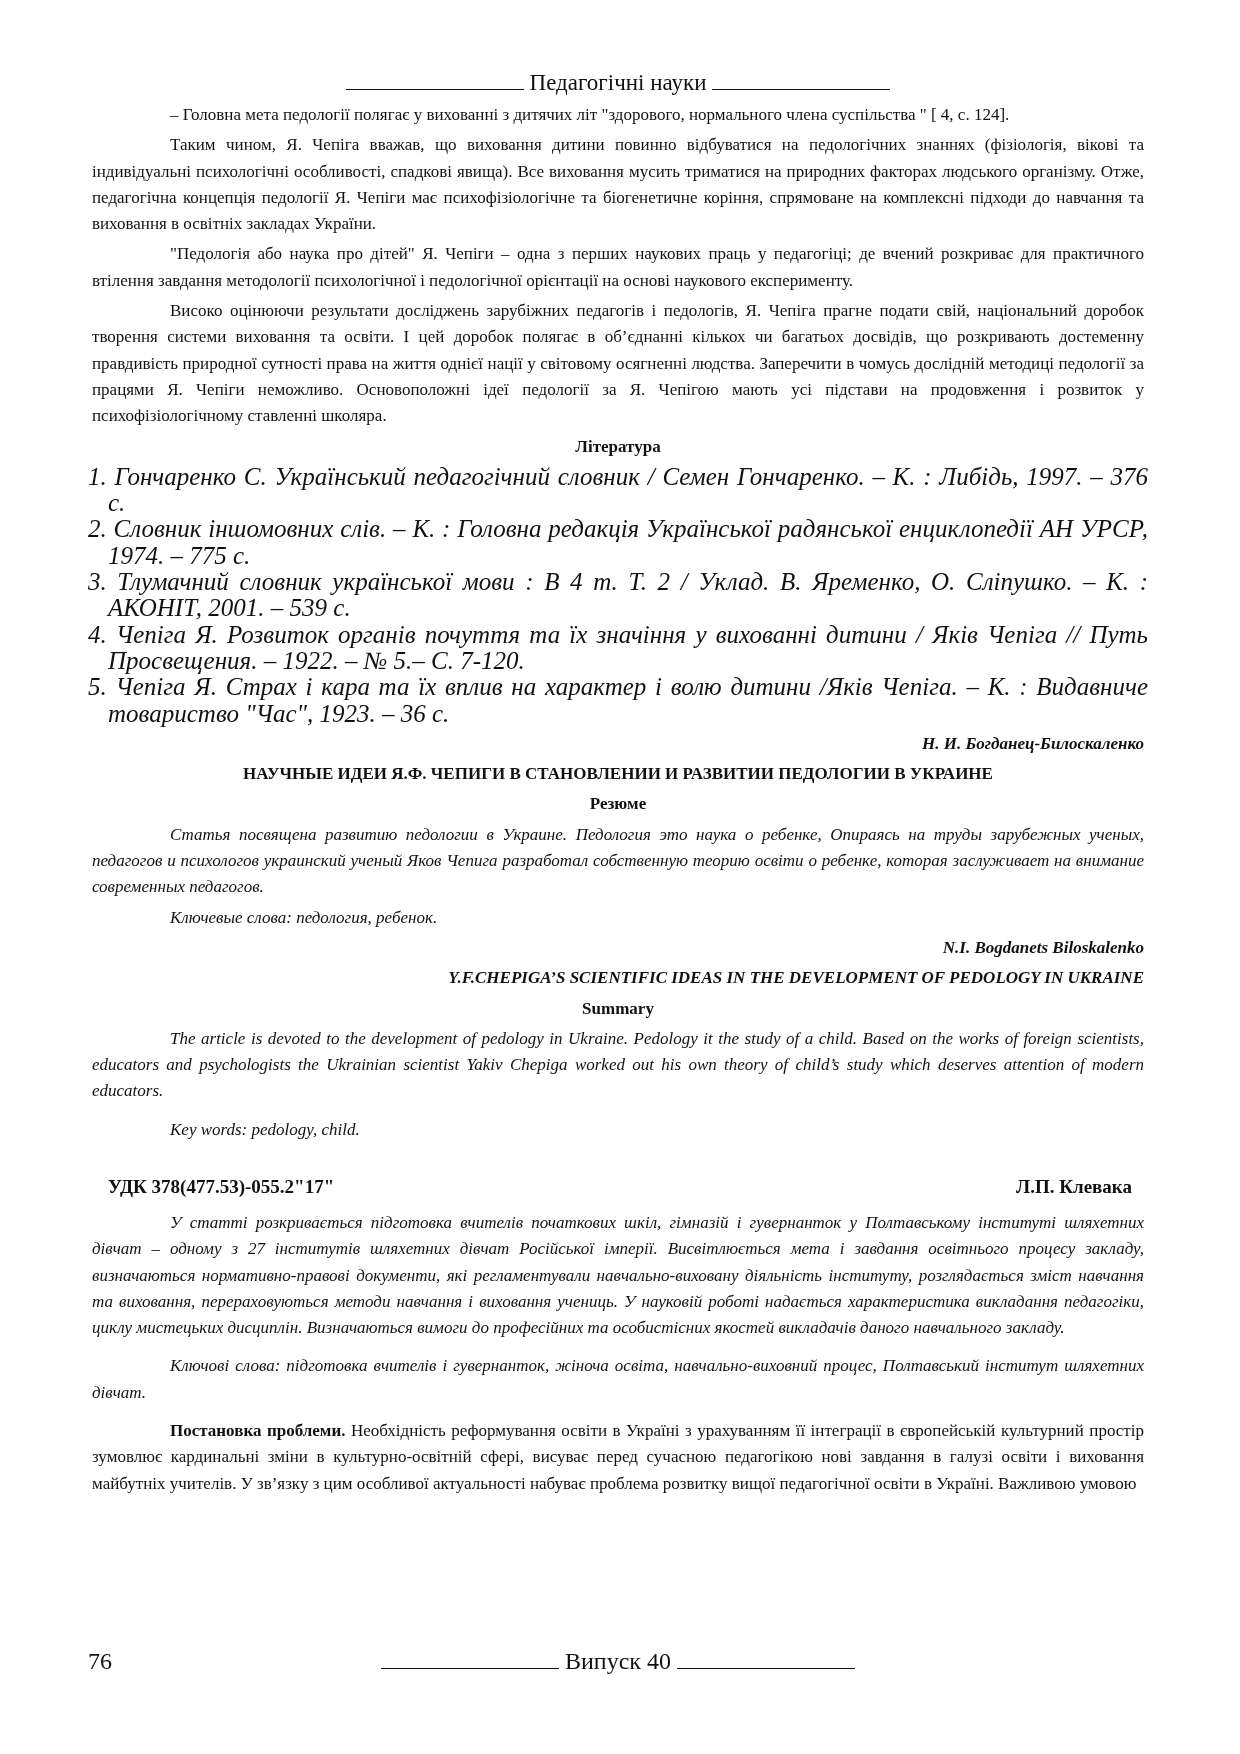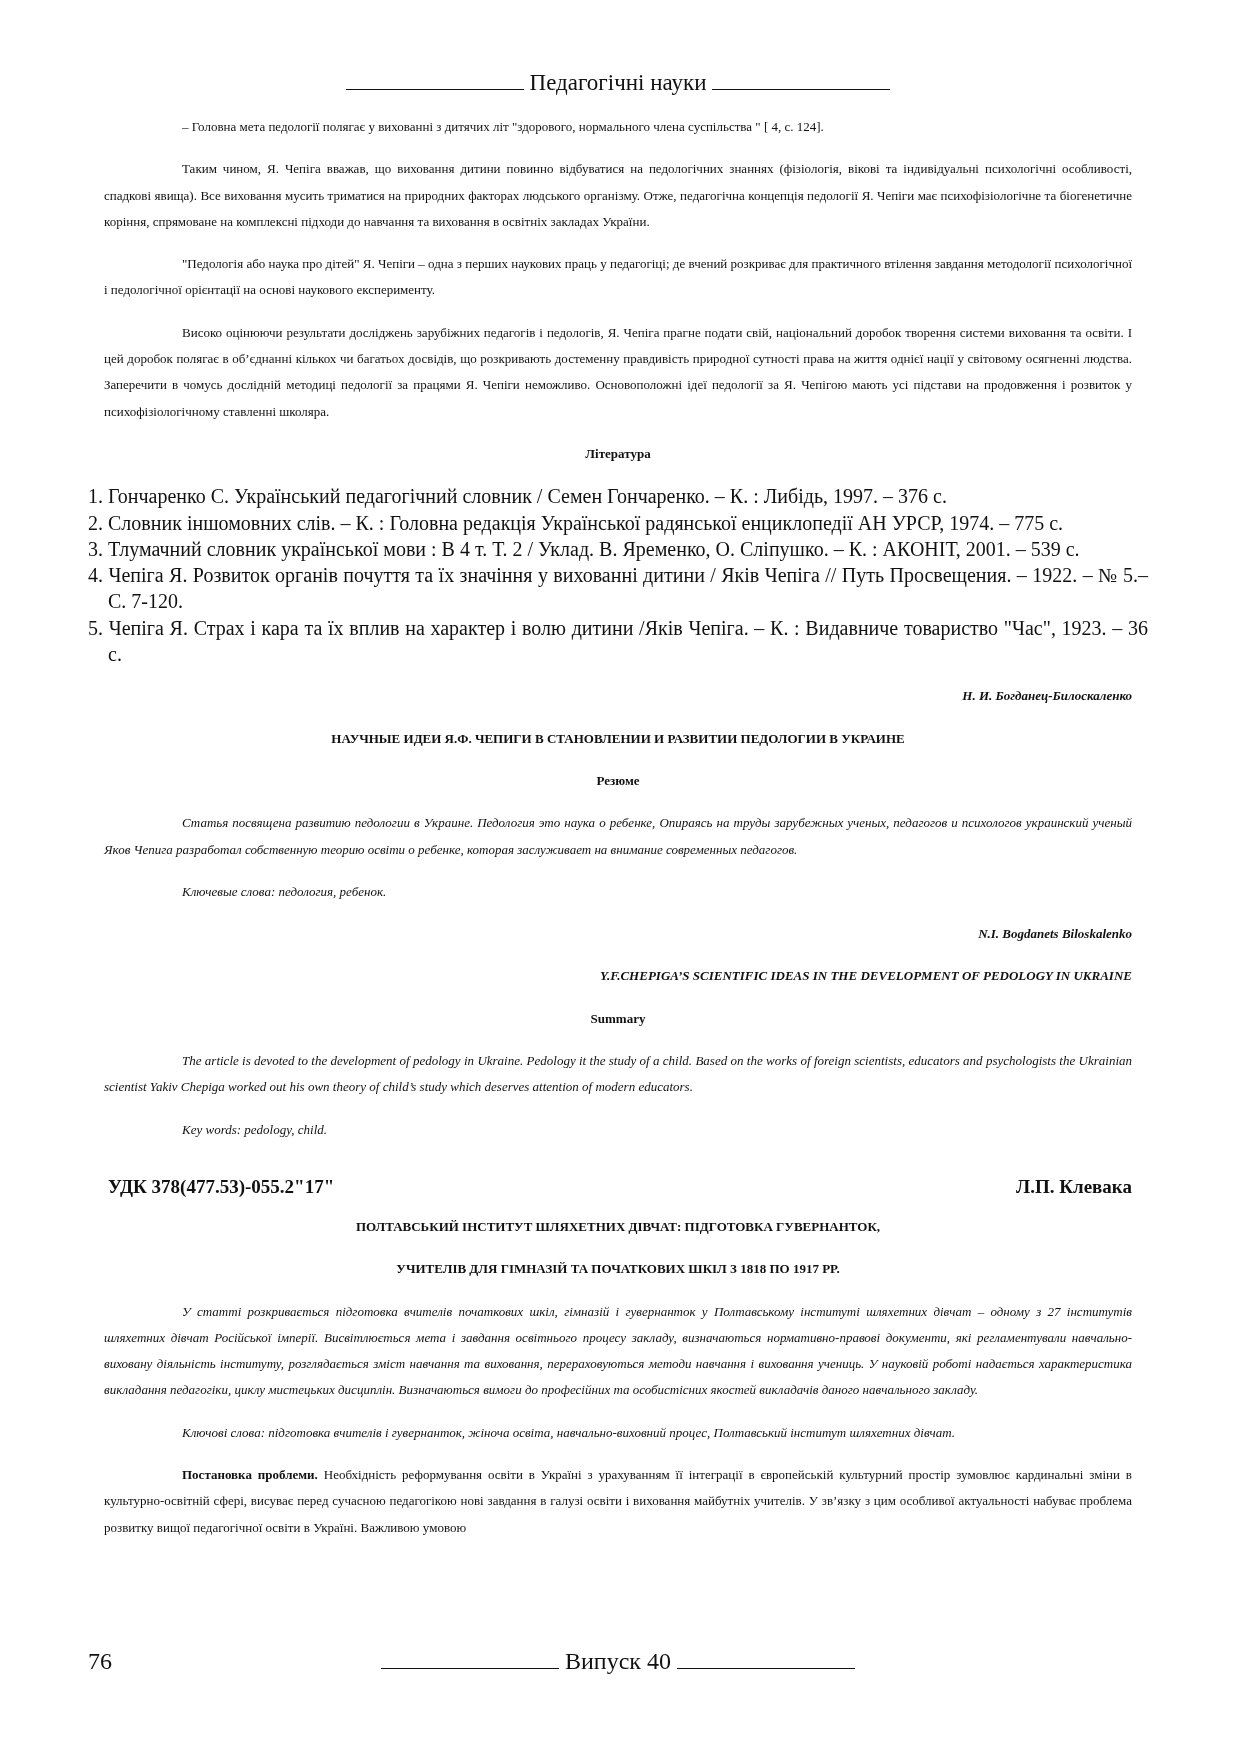--- a/index.html
+++ b/index.html
@@ -1,29 +1,29 @@
 <!DOCTYPE html>
 <html><head>
 <meta charset="utf-8">
 <style>
   html, body { margin:0; padding:0; background:#ffffff; }
   body { width:1240px; height:1754px; position:relative; overflow:hidden;
          font-family:"Liberation Serif","DejaVu Serif",serif; color:#111; }
   .page { position:absolute; left:88px; top:0; width:1060px; }
   .runhead { position:absolute; top:70px; left:0; width:1060px; text-align:center; font-size:23px; }
   .rule { display:inline-block; width:178px; border-bottom:1px solid #111; height:16px; vertical-align:baseline; margin:0 6px; }
-  p { margin:16px; font-size:13px; line-height:26.3px; text-align:justify; }
+  p { margin:4px; font-size:17px; line-height:26.3px; text-align:justify; }
   .ind { text-indent:78px; }
   .center { text-align:center; }
   .right { text-align:right;font-style:italic; }
   .bold { font-weight:bold; }
   .ital { font-style:italic; }
   .block { position:absolute; left:0; width:1060px; }
   ol.refs { margin:0; padding:0; list-style:none; }
-  ol.refs li { font-size:20px; line-height:26.3px; text-align:justify; padding-left:20px; text-indent:-20px; }
+  ol.refs li { font-size:25px; line-height:26.3px; text-align:justify; padding-left:20px; text-indent:-20px;font-style:italic; }
   .udk-row { display:flex; justify-content:space-between; font-weight:bold; font-size:19px; padding:0 16px 0 20px; }
   .foot { position:absolute; top:1648px; left:0; width:1060px; font-size:24px; }
   .foot .num { position:absolute; left:0; }
   .foot .mid { text-align:center; }
 </style>
 </head>
 <body>
 
 <div class="page">
 
@@ -61,24 +61,20 @@
       <p class="ind ital">The article is devoted to the development of pedology in Ukraine. Pedology it the study of a child. Based on the works of foreign scientists, educators and psychologists the Ukrainian scientist Yakiv Chepiga worked out his own theory of child’s study which deserves attention of modern educators.</p>
       <p class="ind ital" style="margin-top:12px;">Key words: pedology, child.</p>
     </div>
   </div>
 
   <div class="block" style="top:1176px;">
     <div class="udk-row">
       <span>УДК 378(477.53)-055.2"17"</span>
       <span>Л.П. Клевака</span>
     </div>
-    <div style="margin-top:10px;">
-      <p class="center bold">ПОЛТАВСЬКИЙ ІНСТИТУТ ШЛЯХЕТНИХ ДІВЧАТ: ПІДГОТОВКА ГУВЕРНАНТОК,</p>
-      <p class="center bold">УЧИТЕЛІВ ДЛЯ ГІМНАЗІЙ ТА ПОЧАТКОВИХ ШКІЛ З 1818 ПО 1917 РР.</p>
-    </div>
     <p class="ind ital" style="margin-top:12px;">У статті розкривається підготовка вчителів початкових шкіл, гімназій і гувернанток у Полтавському інституті шляхетних дівчат – одному з 27 інститутів шляхетних дівчат Російської імперії. Висвітлюється мета і завдання освітнього процесу закладу, визначаються нормативно-правові документи, які регламентували навчально-виховану діяльність інституту, розглядається зміст навчання та виховання, перераховуються методи навчання і виховання учениць. У науковій роботі надається характеристика викладання педагогіки, циклу мистецьких дисциплін. Визначаються вимоги до професійних та особистісних якостей викладачів даного навчального закладу.</p>
     <p class="ind ital" style="margin-top:12px;">Ключові слова: підготовка вчителів і гувернанток, жіноча освіта, навчально-виховний процес, Полтавський інститут шляхетних дівчат.</p>
     <p class="ind" style="margin-top:12px;"><b>Постановка проблеми.</b><span> Необхідність реформування освіти в Україні з урахуванням її інтеграції в європейській культурний простір зумовлює кардинальні зміни в культурно-освітній сфері, висуває перед сучасною педагогікою нові завдання в галузі освіти і виховання майбутніх учителів. У зв’язку з цим особливої актуальності набуває проблема розвитку вищої педагогічної освіти в Україні. Важливою умовою</span></p>
   </div>
 
   <div class="foot">
     <span class="num">76</span>
     <div class="mid"><span class="rule"></span><span>Випуск 40</span><span class="rule"></span></div>
   </div>
 

